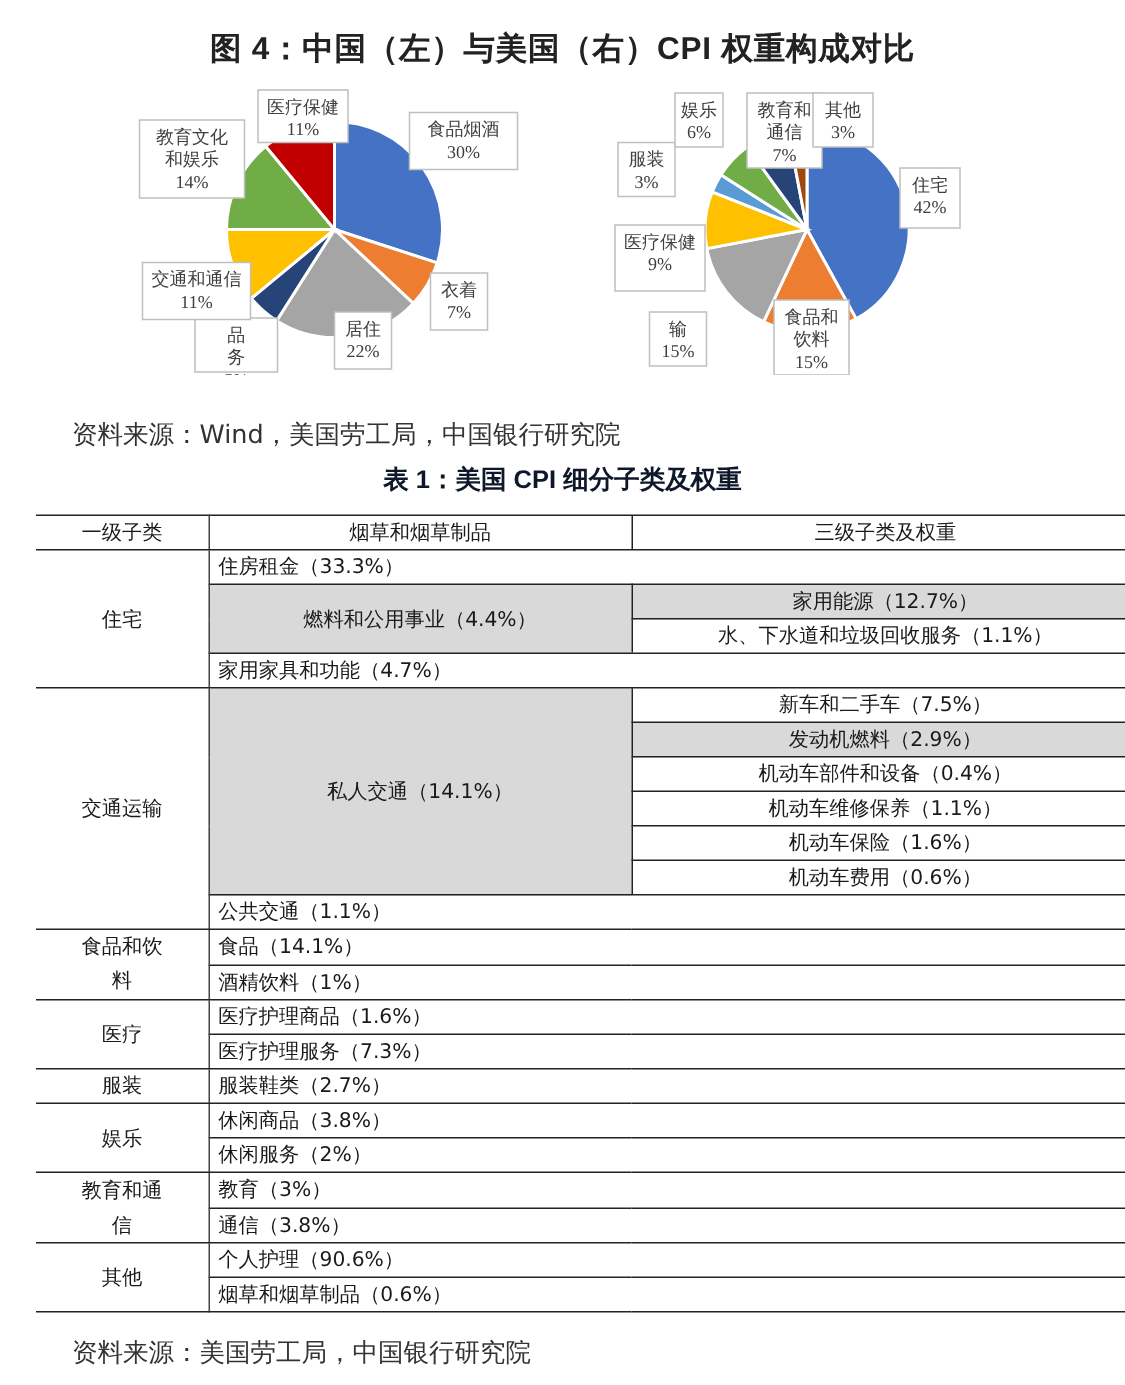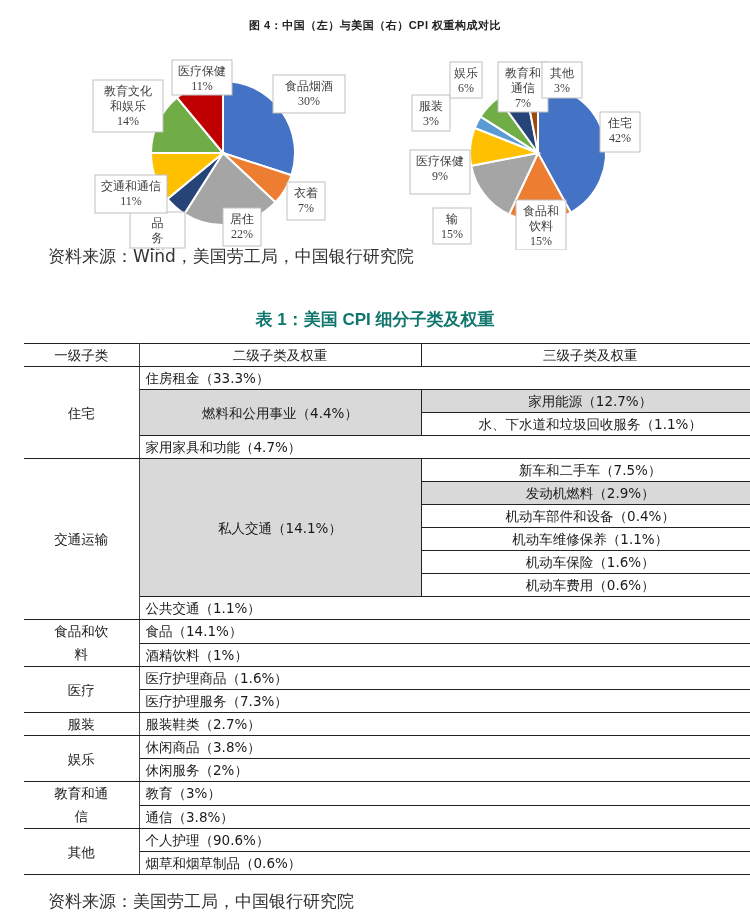--- a/index.html
+++ b/index.html
@@ -1,24 +1,24 @@
 <!DOCTYPE html>
 <html><head>
 <meta charset="utf-8">
 <style>
   html, body { margin:0; padding:0; background:#ffffff; }
   body { width:750px; height:923px; position:relative; overflow:hidden;
          font-family:"DejaVu Sans", sans-serif; color:#1a1a1a; }
   .fig-title { position:absolute; top:18px; left:0; width:750px; text-align:center;
-               font-family:"Liberation Sans", sans-serif; font-weight:bold; font-size:11px; letter-spacing:0.5px; color:#222; }
+               font-family:"Liberation Sans", sans-serif; font-weight:bold; font-size:21px; letter-spacing:0.5px; color:#222; }
   .pie-wrap { position:absolute; top:50px; }
   .pie-wrap svg { display:block; }
   .src { position:absolute; left:48px; font-size:17px; color:#333; font-family:"DejaVu Sans", sans-serif; }
   .tbl-title { position:absolute; top:308px; left:0; width:750px; text-align:center;
-               font-family:"Liberation Sans", sans-serif; font-weight:bold; font-size:17px; color:#0f766e; }
+               font-family:"Liberation Sans", sans-serif; font-weight:bold; font-size:17px; color:#0f172a; }
   table.cpi { position:absolute; top:343px; left:24px; width:735px; border-collapse:collapse;
               font-size:13.5px; table-layout:fixed; }
   table.cpi td, table.cpi th { height:22px; padding:0 6px; border-top:1px solid #222; border-bottom:1px solid #222;
               font-weight:normal; line-height:22px; white-space:nowrap; }
   table.cpi th { text-align:center; border-top:1.5px solid #222; border-bottom:1.5px solid #222; }
   table.cpi .c1 { text-align:center; border-right:1.5px solid #444; }
   table.cpi .c2 { text-align:left; }
   table.cpi .c2c { text-align:center; }
   table.cpi .c3 { text-align:center; border-left:1px solid #222; }
   table.cpi .shade { background:#d9d9d9; }
@@ -131,34 +131,34 @@
         <text x="123" y="57" text-anchor="middle" font-size="12" fill="#404040" font-family="&quot;Liberation Serif&quot;, serif">7%</text>
       </g>
       <g>
         <rect x="142" y="12" width="40" height="36" fill="#fff" stroke="#bfbfbf" stroke-width="1"></rect>
         <text x="162" y="27" text-anchor="middle" font-size="12" fill="#404040" font-family="&quot;DejaVu Sans&quot;, sans-serif">其他</text>
         <text x="162" y="42" text-anchor="middle" font-size="12" fill="#404040" font-family="&quot;Liberation Serif&quot;, serif">3%</text>
       </g>
     </svg>
 </div>
 
-<div class="src" style="top:245px;">资料来源：Wind，美国劳工局，中国银行研究院</div>
+<div class="src" style="top:278px;">资料来源：Wind，美国劳工局，中国银行研究院</div>
 
 <div class="tbl-title">表 1：美国 CPI 细分子类及权重</div>
 
 <table class="cpi">
   <colgroup>
       <col style="width:115px">
       <col style="width:282px">
       <col style="width:338px">
     </colgroup>
   <thead>
     <tr>
       <th class="c1">一级子类</th>
-      <th>二级子类及权重</th>
+      <th>烟草和烟草制品</th>
       <th class="c3">三级子类及权重</th>
     </tr>
   </thead>
   <tbody>
 
     <tr>
       <td class="c1" rowspan="4">住宅</td>
       <td class="c2" colspan="2">住房租金（33.3%）</td>
     </tr>
     <tr>

